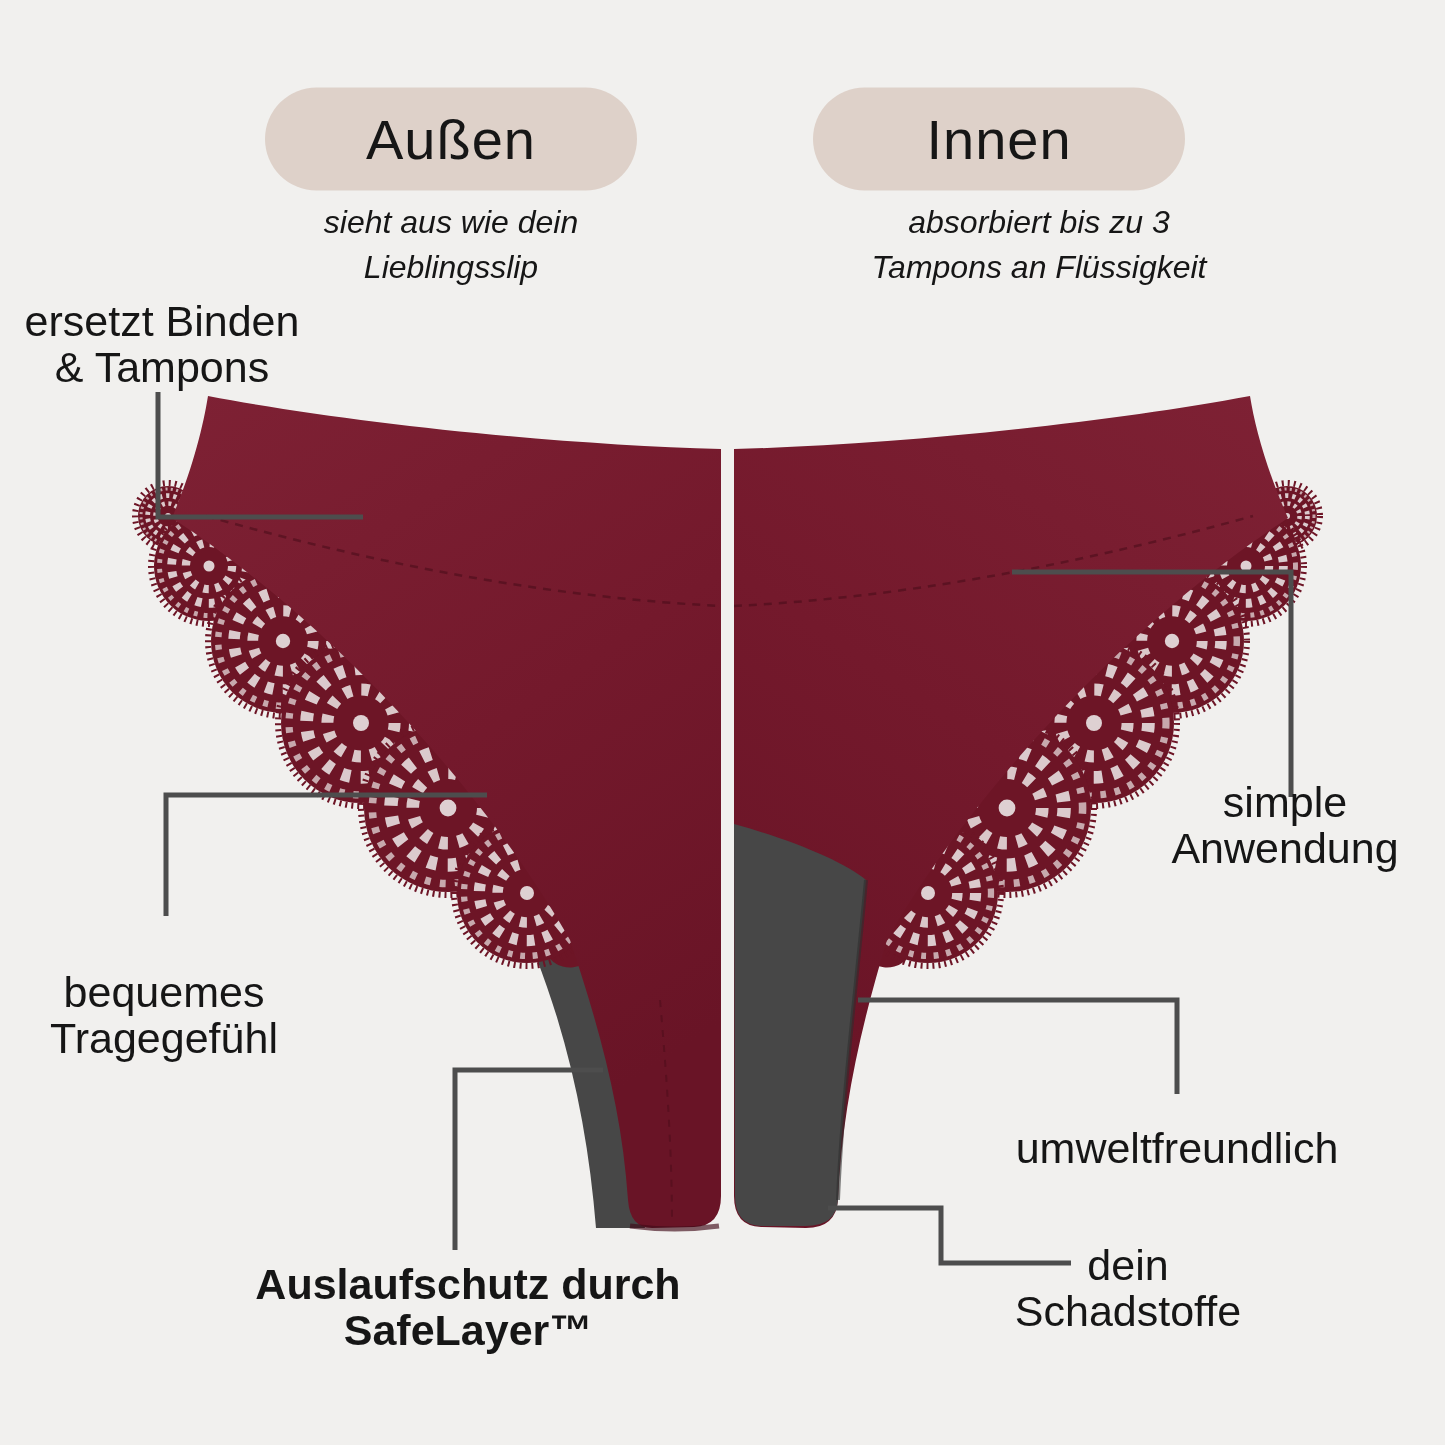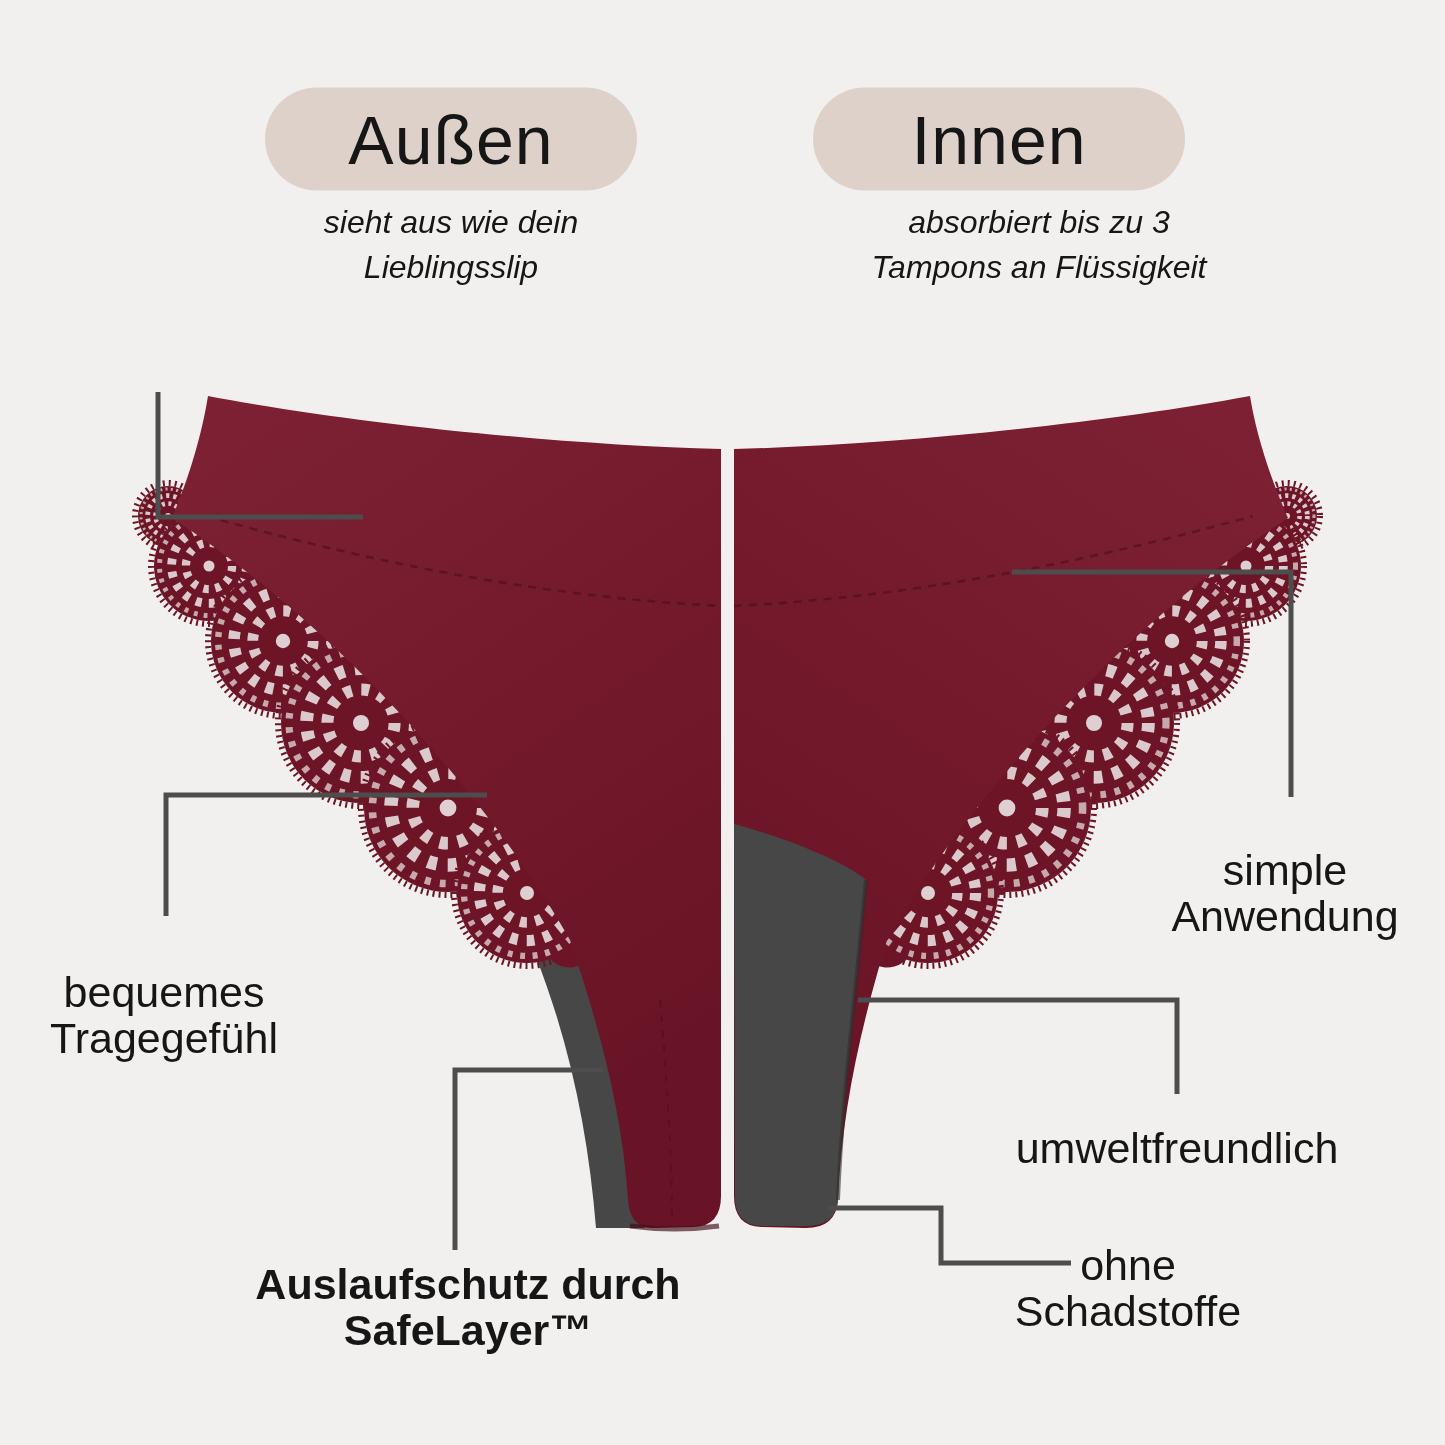--- a/index.html
+++ b/index.html
@@ -9,21 +9,21 @@
   }
   html,body{margin:0;padding:0;background:#ffffff;}
   .canvas{
     position:relative;width:1445px;height:1445px;background:var(--bg);
     font-family:"Liberation Sans",sans-serif;color:var(--ink);overflow:hidden;
   }
   .abs{position:absolute;transform:translate(-50%,-50%);}
   .pill{
     width:372px;height:103px;border-radius:52px;background:var(--pill);
     display:flex;align-items:center;justify-content:center;
-    font-size:68px;letter-spacing:1px;text-align:center;
+    font-size:56px;letter-spacing:1px;text-align:center;
   }
   .subtitle{
     font-size:32px;line-height:45px;font-style:italic;font-weight:500;
     text-align:center;white-space:nowrap;
   }
   .callout{
     font-size:43px;line-height:46px;text-align:center;white-space:nowrap;
   }
   svg{position:absolute;left:0;top:0;}
 </style>
@@ -163,34 +163,38 @@
 
   <div class="abs subtitle" style="left:451px;top:245px;">
     <div>sieht aus wie dein</div>
     <div>Lieblingsslip</div>
   </div>
   <div class="abs subtitle" style="left:999px;top:245px;margin-left:40px;">
     <div>absorbiert bis zu 3</div>
     <div>Tampons an Flüssigkeit</div>
   </div>
 
+  <div class="abs callout" style="left:162px;top:344px;">
+    <div>ersetzt Binden</div>
+    <div>&amp; Tampons</div>
+  </div>
   <div class="abs callout" style="left:164px;top:971px;margin-top:44px;">
     <div>bequemes</div>
     <div>Tragegefühl</div>
   </div>
   <div class="abs callout" style="left:468px;top:1307px;font-weight:bold;">
     <div>Auslaufschutz durch</div>
     <div>SafeLayer™</div>
   </div>
-  <div class="abs callout" style="left:1285px;top:893px;text-align:center;">
+  <div class="abs callout" style="left:1285px;top:825px;text-align:center;">
     <div>simple</div>
     <div>Anwendung</div>
   </div>
   <div class="abs callout" style="left:1177px;top:1122px;margin-top:26px;">
     <div>umweltfreundlich</div>
     <div></div>
   </div>
   <div class="abs callout" style="left:1128px;top:1288px;">
-    <div>ohne</div>
+    <div>dein</div>
     <div>Schadstoffe</div>
   </div>
 
 </div>
 
 </body></html>

